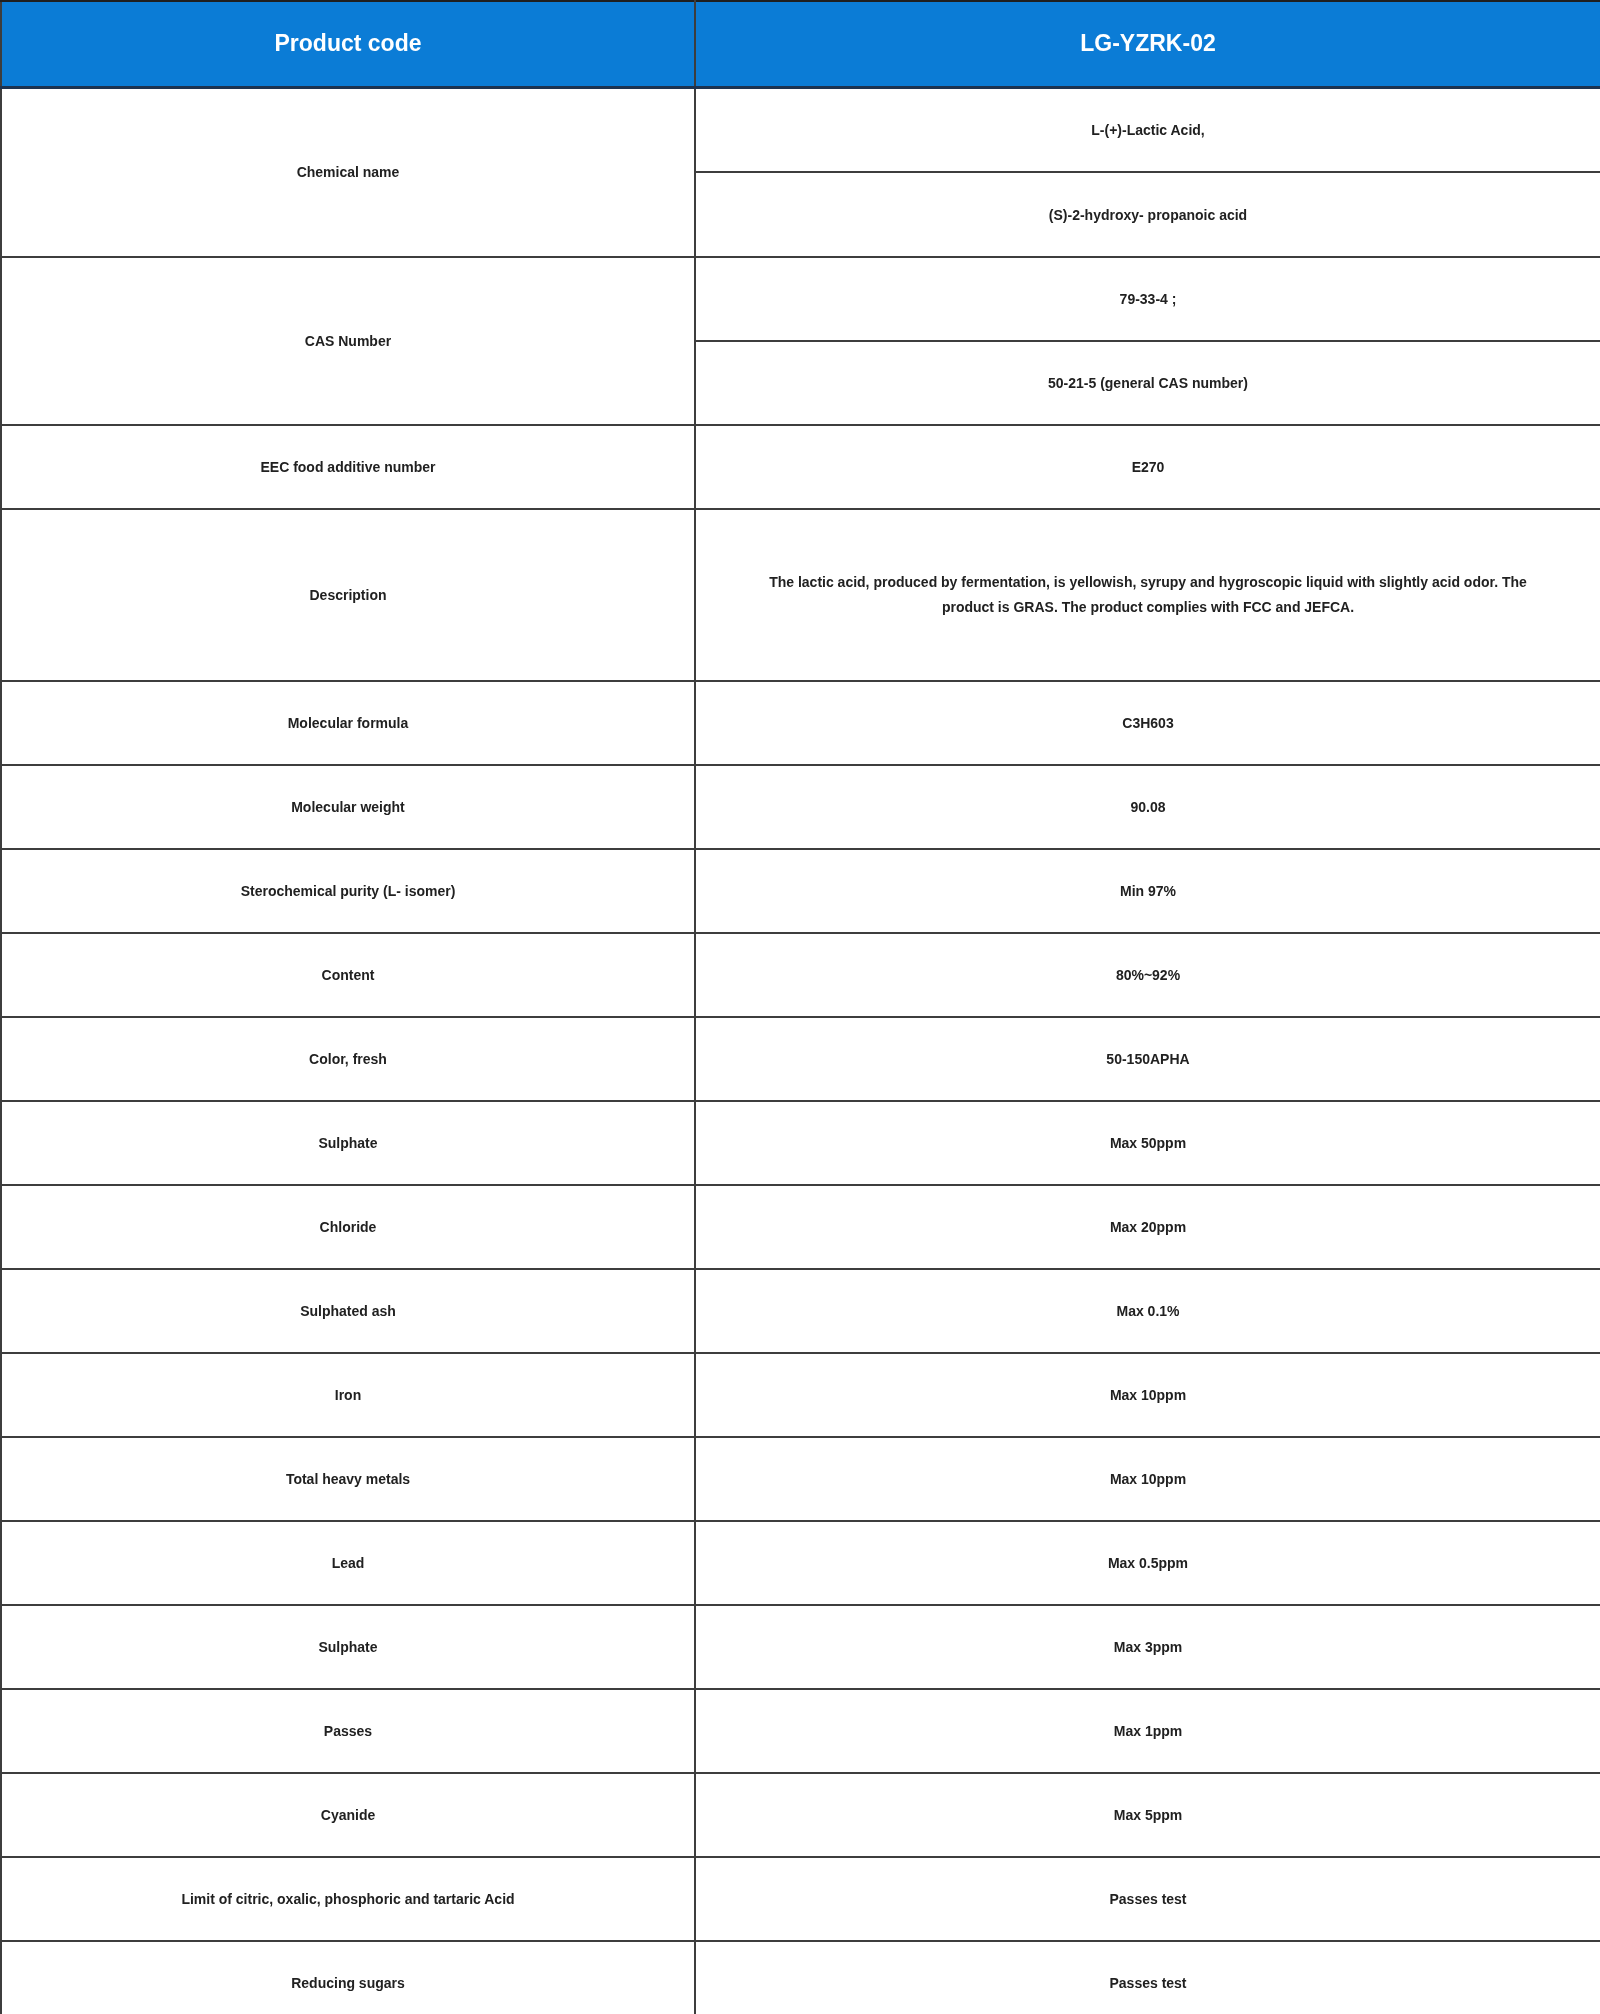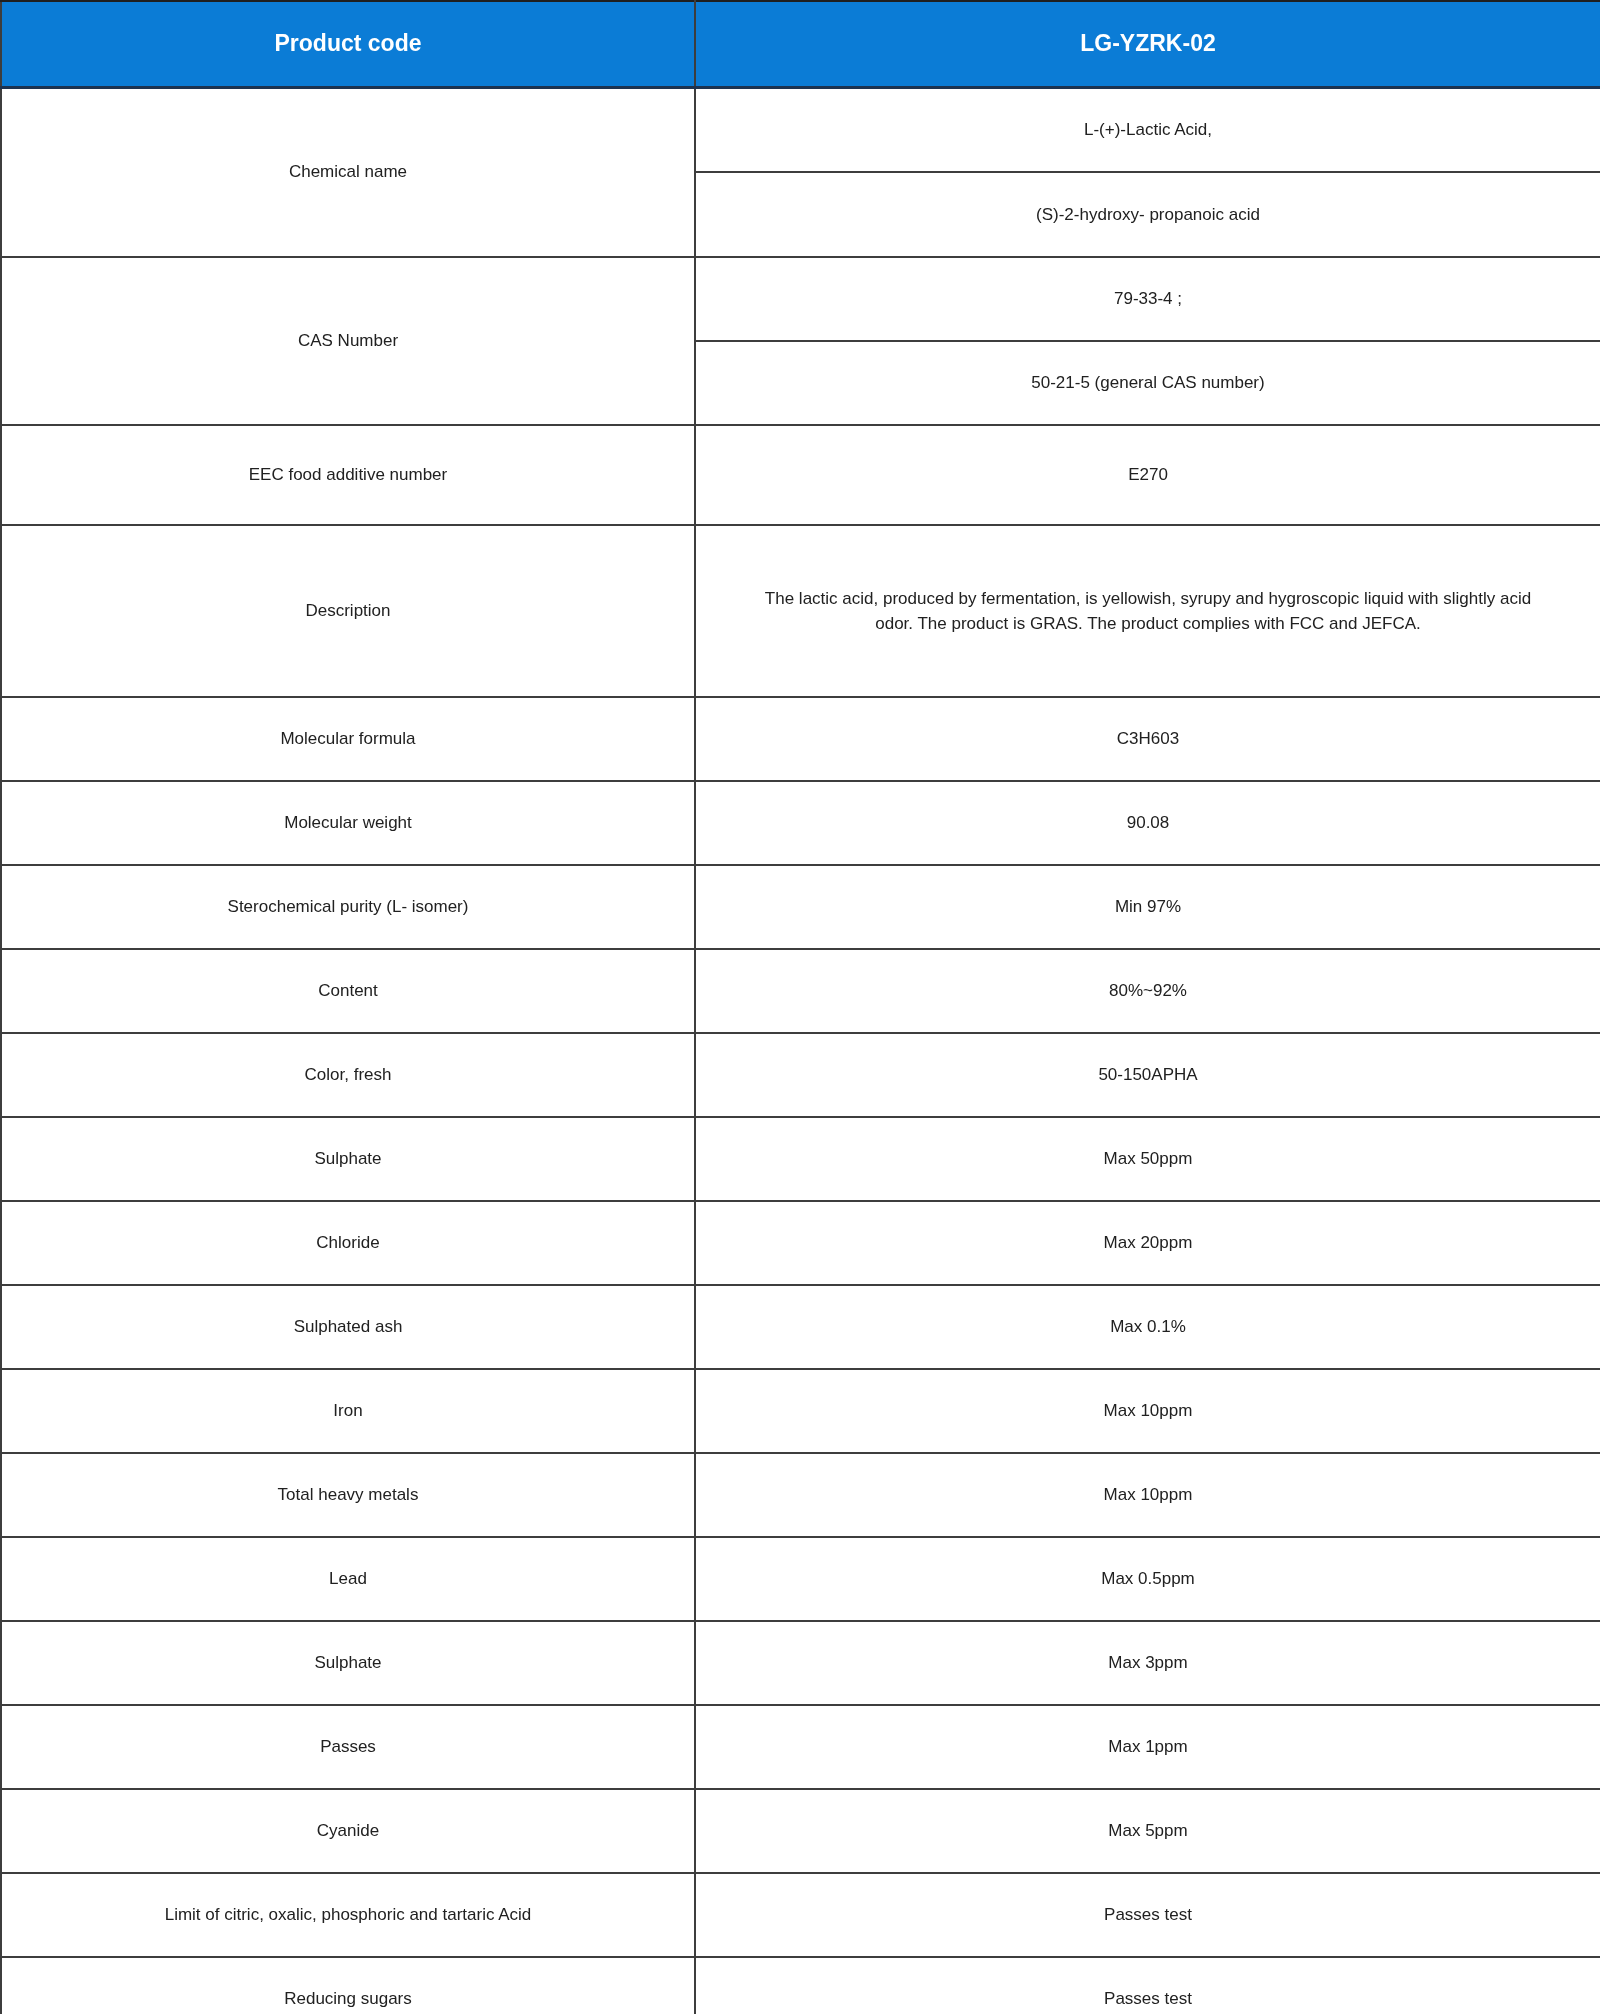--- a/index.html
+++ b/index.html
@@ -20,35 +20,35 @@
     width:1600px;height:2014px;
     border-collapse:collapse;table-layout:fixed;
     border:2px solid var(--border-outer);
     border-bottom-width:4px;
   }
   col.c-label{width:694px;}
   col.c-value{width:906px;}
   td,th{
     border:2px solid var(--border-inner);
     text-align:center;vertical-align:middle;
-    font-size:17px;font-weight:400;
+    font-size:14px;font-weight:700;
     padding:0 18px;
     overflow:hidden;
   }
   tr.h-header th{
     background:var(--header-bg);
     color:var(--header-text);
     font-size:23px;font-weight:700;
     border-bottom:3px solid var(--header-bottom);
     border-top:2px solid var(--border-outer);
   }
   .h86{height:86px;margin-left:16px;}
   .h85{height:85px;}
   .h84{height:84px;}
-  .h82{height:100px;}
+  .h82{height:84px;}
   .h172{height:172px;}
   .h80{height:84px;}
   td.desc{
     padding:0 48px;
     line-height:25px;
   }
 </style>
 </head>
 <body>
 

